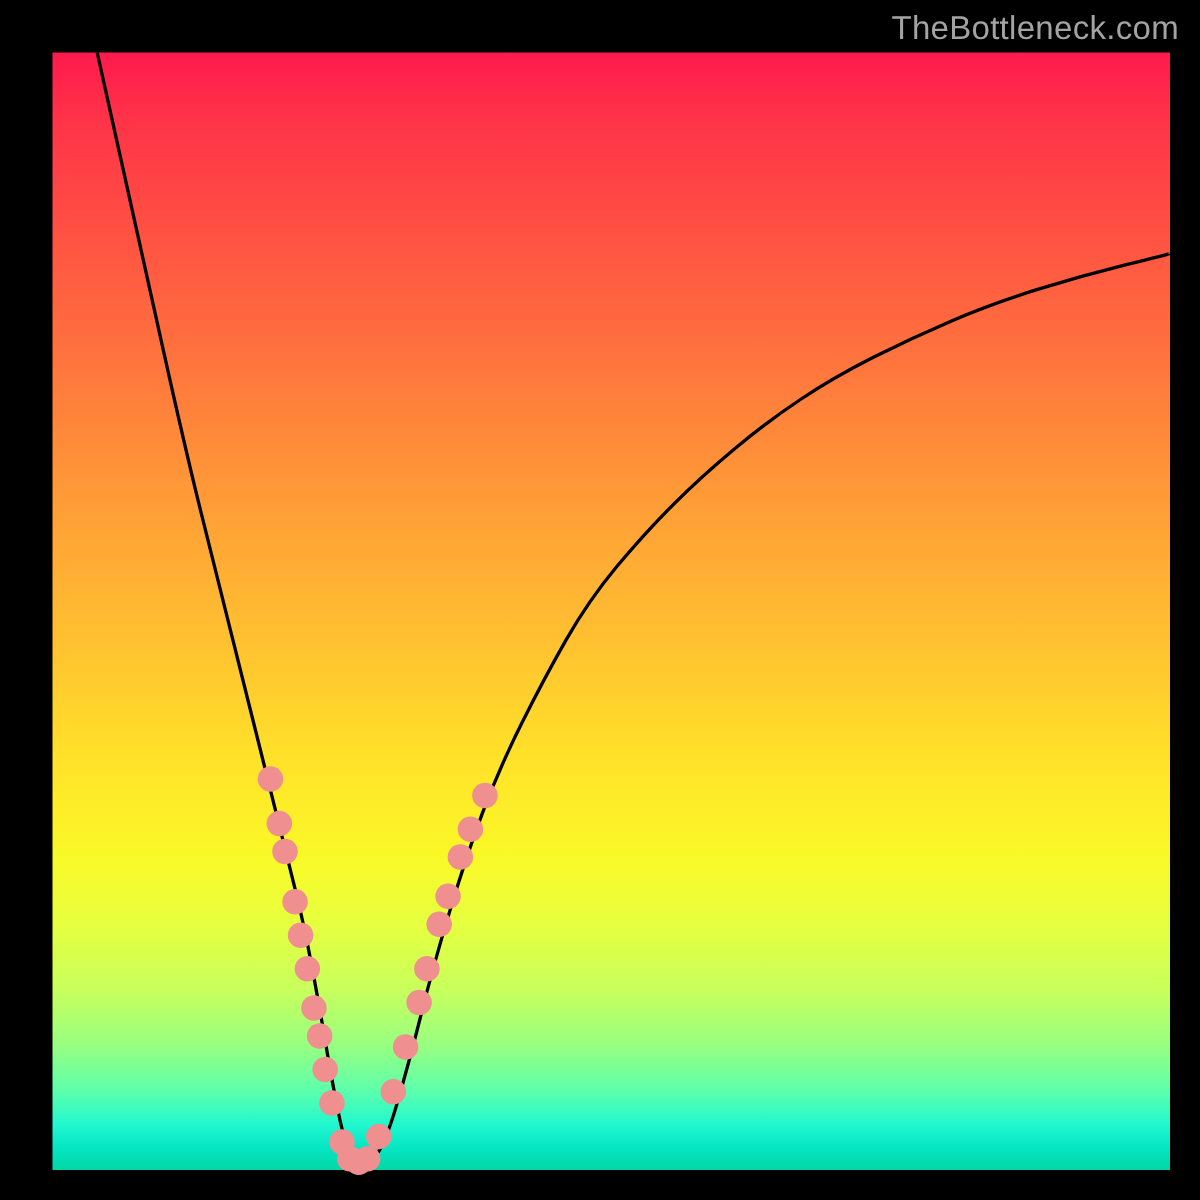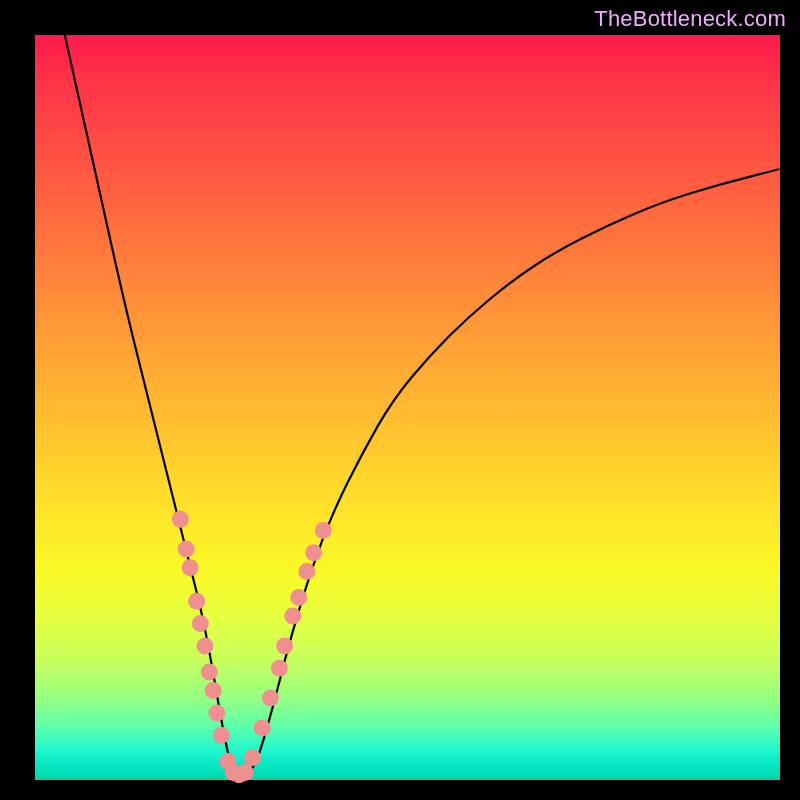--- a/index.html
+++ b/index.html
@@ -38,21 +38,21 @@
       #5bffad 93%,
       #20f7cf 96%,
       #05e6c4 98%,
       #02d6a6 100%
     );
   }
   .watermark {
     position: absolute;
     top: 6px;
     right: 14px;
-    color: #f0abfc;
+    color: #a3a3a3;
     font-size: 22px;
     font-weight: 500;
     letter-spacing: 0.2px;
     user-select: none;
   }
   svg.curve {
     position: absolute;
     left: 0;
     top: 0;
     width: 745px;

